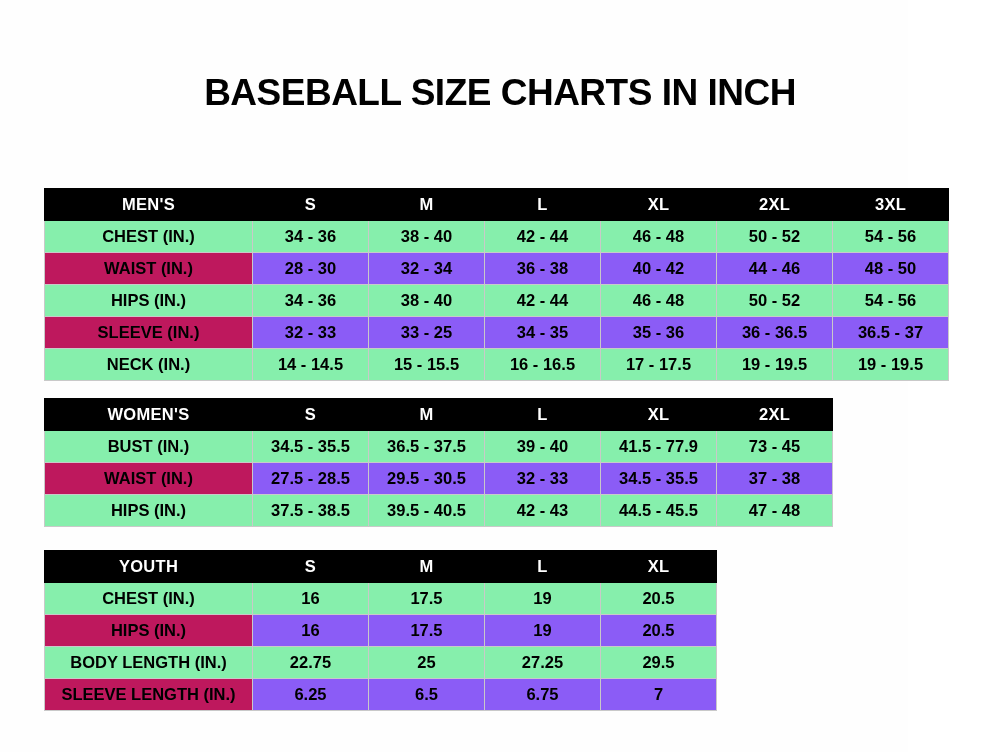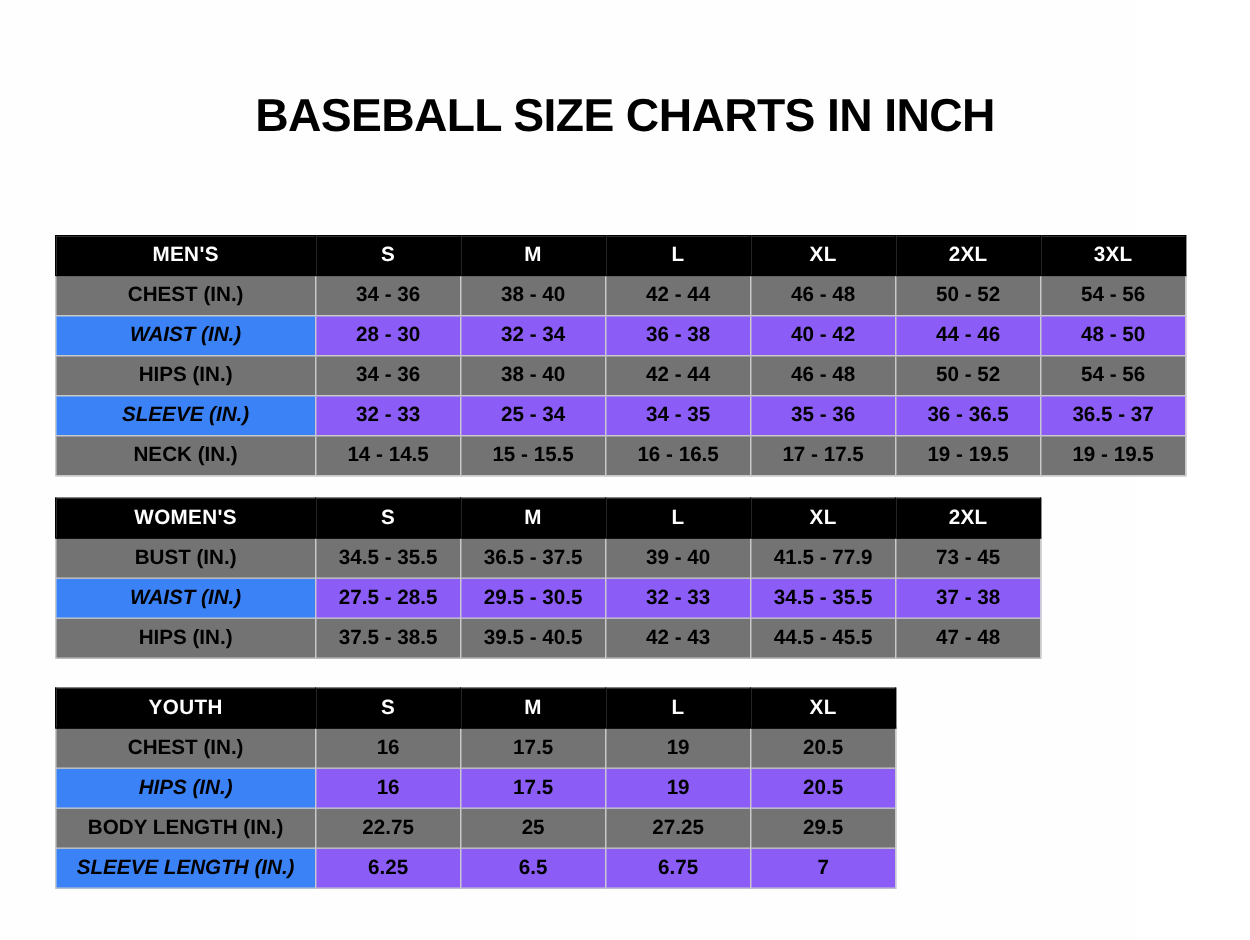--- a/index.html
+++ b/index.html
@@ -51,32 +51,31 @@
     color: #ffffff;
     border: 1px solid #000000;
     font-size: 16.5px;
     letter-spacing: 0.3px;
   }
   table.size-table thead th.rowhead {
     text-align: center;
     margin-top: 48px;
   }
   tbody tr.odd td {
-    background: #737373;
+    background: #86efac;
   }
   tbody tr.even td {
     background: #8b5cf6;
   }
   tbody td.rowlabel {
     background: #ffffff;
     font-weight: bold;
   }
   tbody tr.even td.rowlabel {
-    background: #3b82f6;
-    font-style: italic;
+    background: #be185d;
   }
 
   
   #mens-table {
     top: 188px;
     left: 44px;
     width: 904px;
   }
   #mens-table col.c0 { width: 208px; }
   #mens-table col.cx { width: 116px; }
@@ -152,21 +151,21 @@
         <td>34 - 36</td>
         <td>38 - 40</td>
         <td>42 - 44</td>
         <td>46 - 48</td>
         <td>50 - 52</td>
         <td>54 - 56</td>
       </tr>
       <tr class="even">
         <td class="rowlabel">SLEEVE (IN.)</td>
         <td>32 - 33</td>
-        <td>25 - 34</td>
+        <td>33 - 25</td>
         <td>34 - 35</td>
         <td>35 - 36</td>
         <td>36 - 36.5</td>
         <td>36.5 - 37</td>
       </tr>
       <tr class="odd">
         <td class="rowlabel">NECK (IN.)</td>
         <td>14 - 14.5</td>
         <td>15 - 15.5</td>
         <td>16 - 16.5</td>

